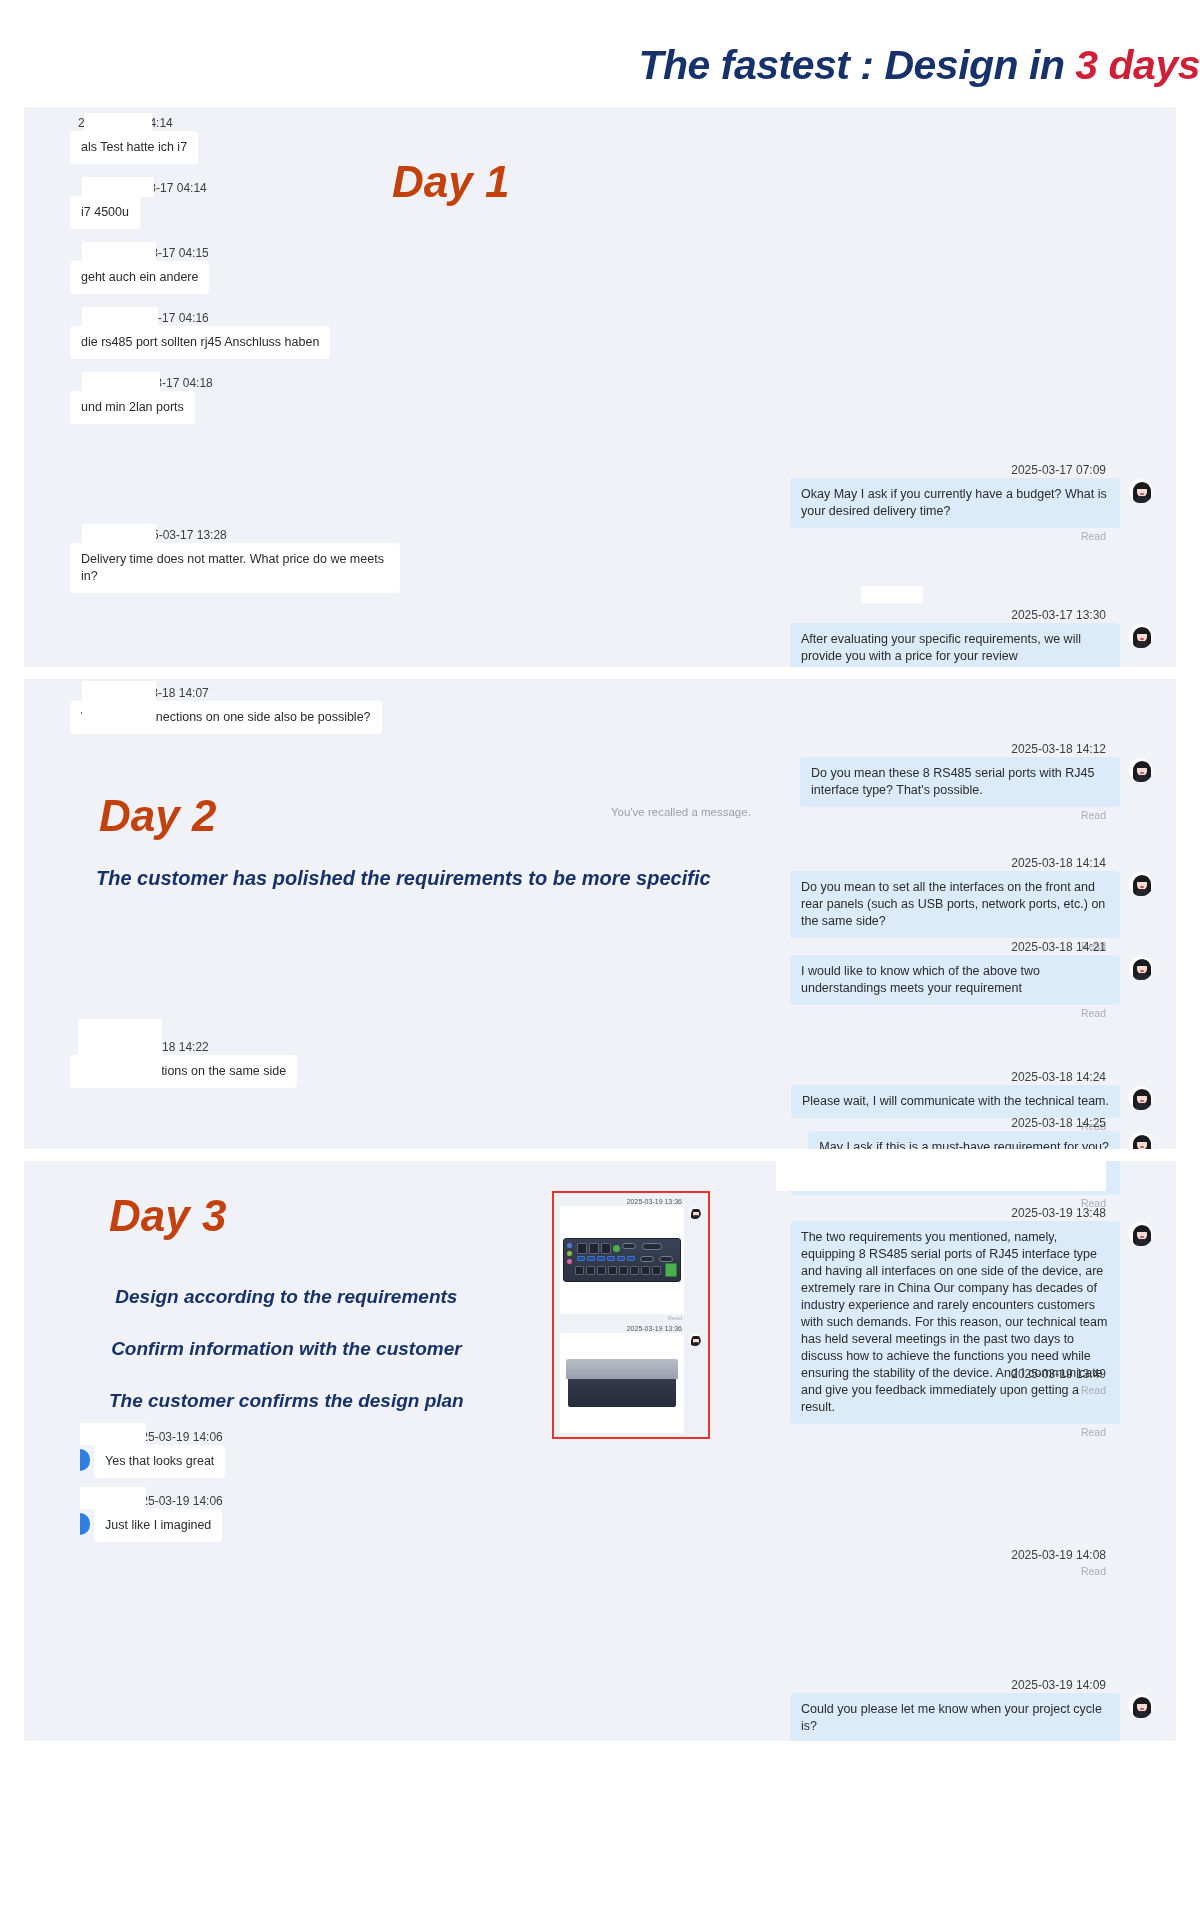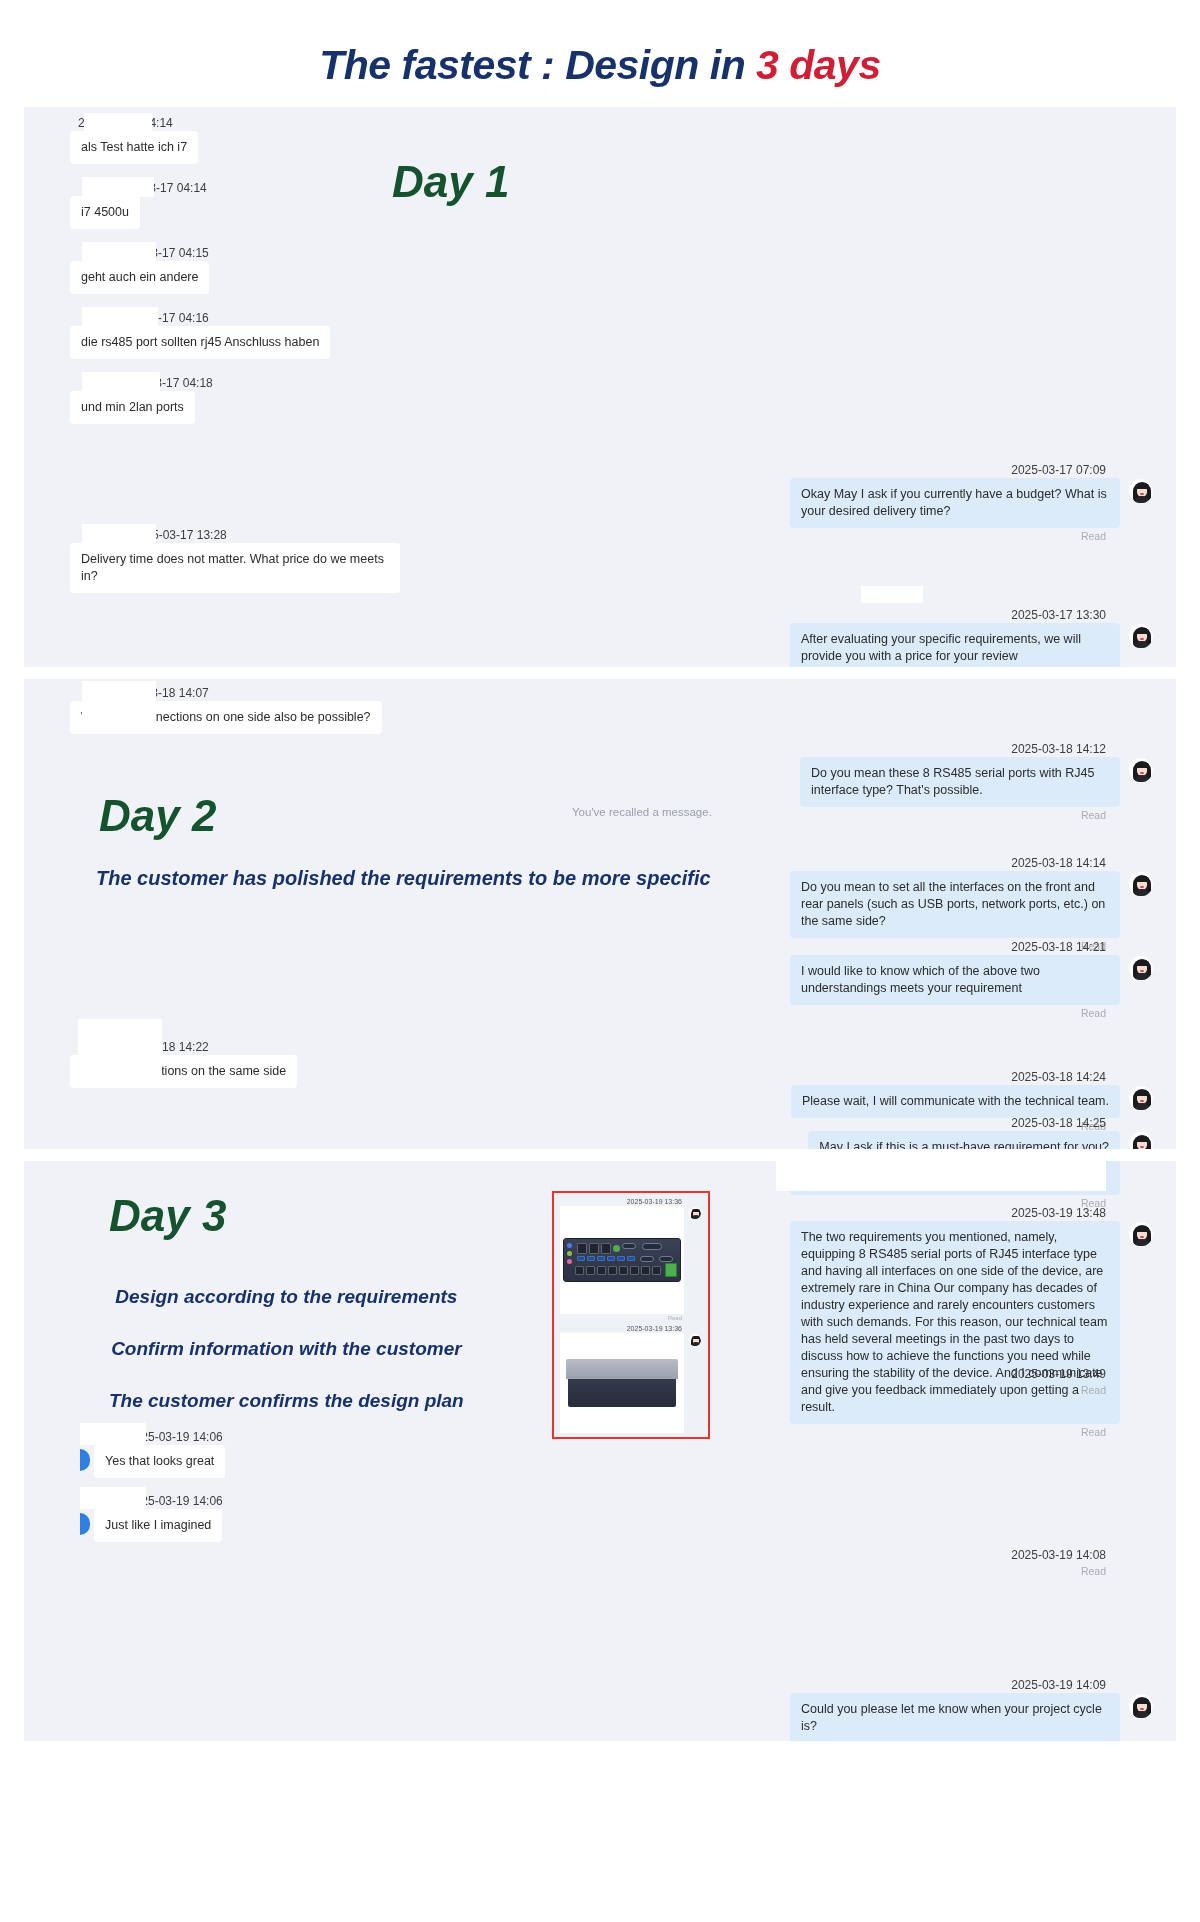--- a/index.html
+++ b/index.html
@@ -5,21 +5,21 @@
   * { box-sizing: border-box; margin: 0; padding: 0; }
   html, body {
     width: 1200px;
     background: #ffffff;
     font-family: "Liberation Sans", sans-serif;
   }
   body { width: 1200px; height: 1922px; overflow: hidden; position: relative; }
 
   
   .page-title {
-    text-align: center;
+    text-align: right;
     font-size: 41px;
     font-weight: bold;
     font-style: italic;
     color: #17326b;
     letter-spacing: -0.5px;
     padding-top: 42px;
     padding-bottom: 18px;
     white-space: nowrap;
   }
   .page-title .accent { color: #cf1f36; }
@@ -33,21 +33,21 @@
   }
   #day1 { height: 560px; }
   #day2 { height: 470px; }
   #day3 { height: 580px; margin-bottom: 0; }
 
   .day-heading {
     position: absolute;
     font-size: 44px;
     font-weight: bold;
     font-style: italic;
-    color: #14532d;
+    color: #c2410c;
     white-space: nowrap;
     letter-spacing: 0px;
   }
   .day-sub {
     position: absolute;
     font-size: 19px;
     font-weight: bold;
     font-style: italic;
     color: #17326b;
     white-space: nowrap;
@@ -276,21 +276,21 @@
         <div class="hair-back"></div>
           <div class="face"></div>
           <div class="fringe"></div>
           <div class="lips"></div>
           <div class="body"></div>
       </div>
     </div>
     <div class="read">Read</div>
   </div>
 
-  <div class="sys-note" style="left:548px; top:127px;text-align:center;">You've recalled a message.</div>
+  <div class="sys-note" style="left:587px; top:127px;text-align:center;">You've recalled a message.</div>
 
   <div class="msg right" style="right:22px; top:176px; width:620px;">
     <div class="time">2025-03-18 14:14</div>
     <div class="row">
       <div class="bubble" style="max-width:330px;">Do you mean to set all the interfaces on the front and rear panels (such as USB ports, network ports, etc.) on the same side?</div>
       <div class="avatar">
         <div class="hair-back"></div>
           <div class="face"></div>
           <div class="fringe"></div>
           <div class="lips"></div>

